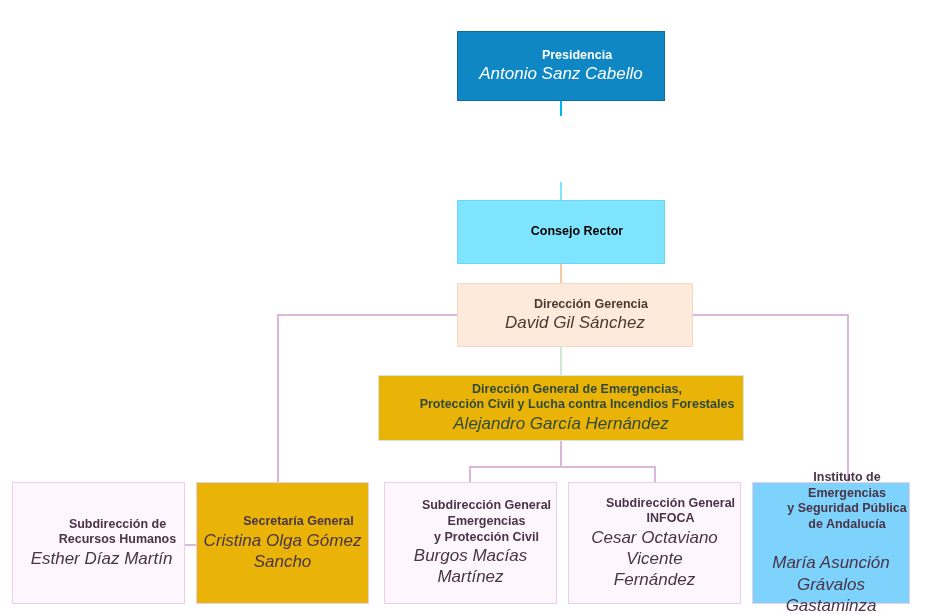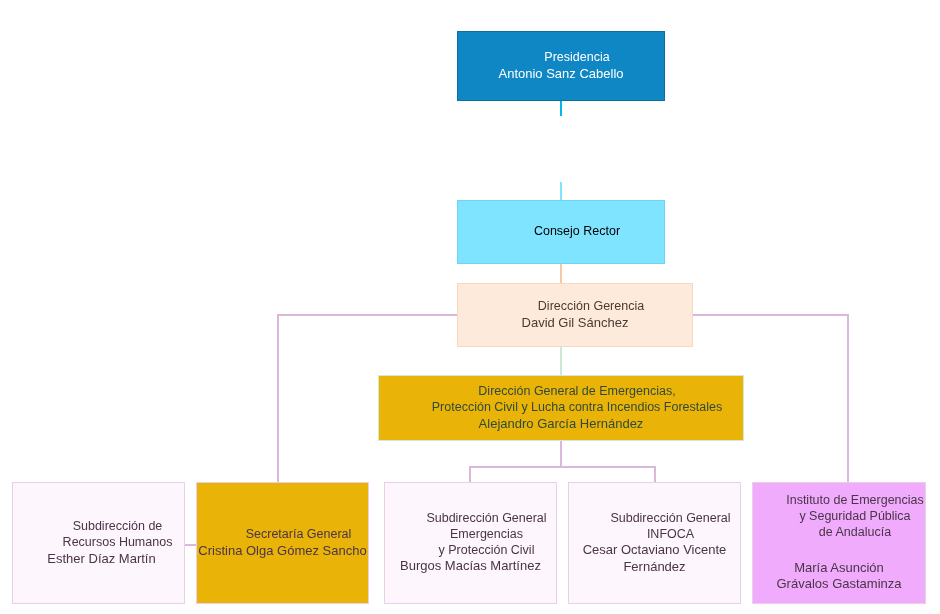--- a/index.html
+++ b/index.html
@@ -23,27 +23,28 @@
     position: absolute;
     box-sizing: border-box;
     display: flex;
     flex-direction: column;
     align-items: center;
     justify-content: center;
     text-align: center;
     line-height: 1.25;
   }
   .node .title {
-    font-weight: normal;
+    font-weight: bold;
     font-size: 12.5px;
     white-space: pre-line;
     margin-left: 32px;
   }
   .node .person {
-    font-size: 13px;
+    font-style: italic;
+    font-size: 17px;
     white-space: pre-line;
   }
 
   
   .n-presidencia {
     left: 457px; top: 31px; width: 208px; height: 70px;
     background: #0f87c4;
     border: 1px solid #0c6f9f;
     color: #ffffff;
   }
@@ -90,22 +91,22 @@
     border: 1px solid #e9cfe9;
     color: #4a3448;
   }
   .n-infoca {
     left: 568px; top: 482px; width: 173px; height: 122px;
     background: #fdf6fd;
     border: 1px solid #e9cfe9;
     color: #4a3448;
   }
   .n-instituto {
-    left: 752px; top: 482px; width: 174px; height: 122px;
-    background: #f0abfc;
+    left: 752px; top: 482px; width: 158px; height: 122px;
+    background: #7dd3fc;
     border: 1px solid #e9cfe9;
     color: #4a3448;
     gap: 20px;
   }
   svg.links {
     position: absolute;
     left: 0; top: 0;
     width: 940px;
     height: 614px;
     pointer-events: none;

